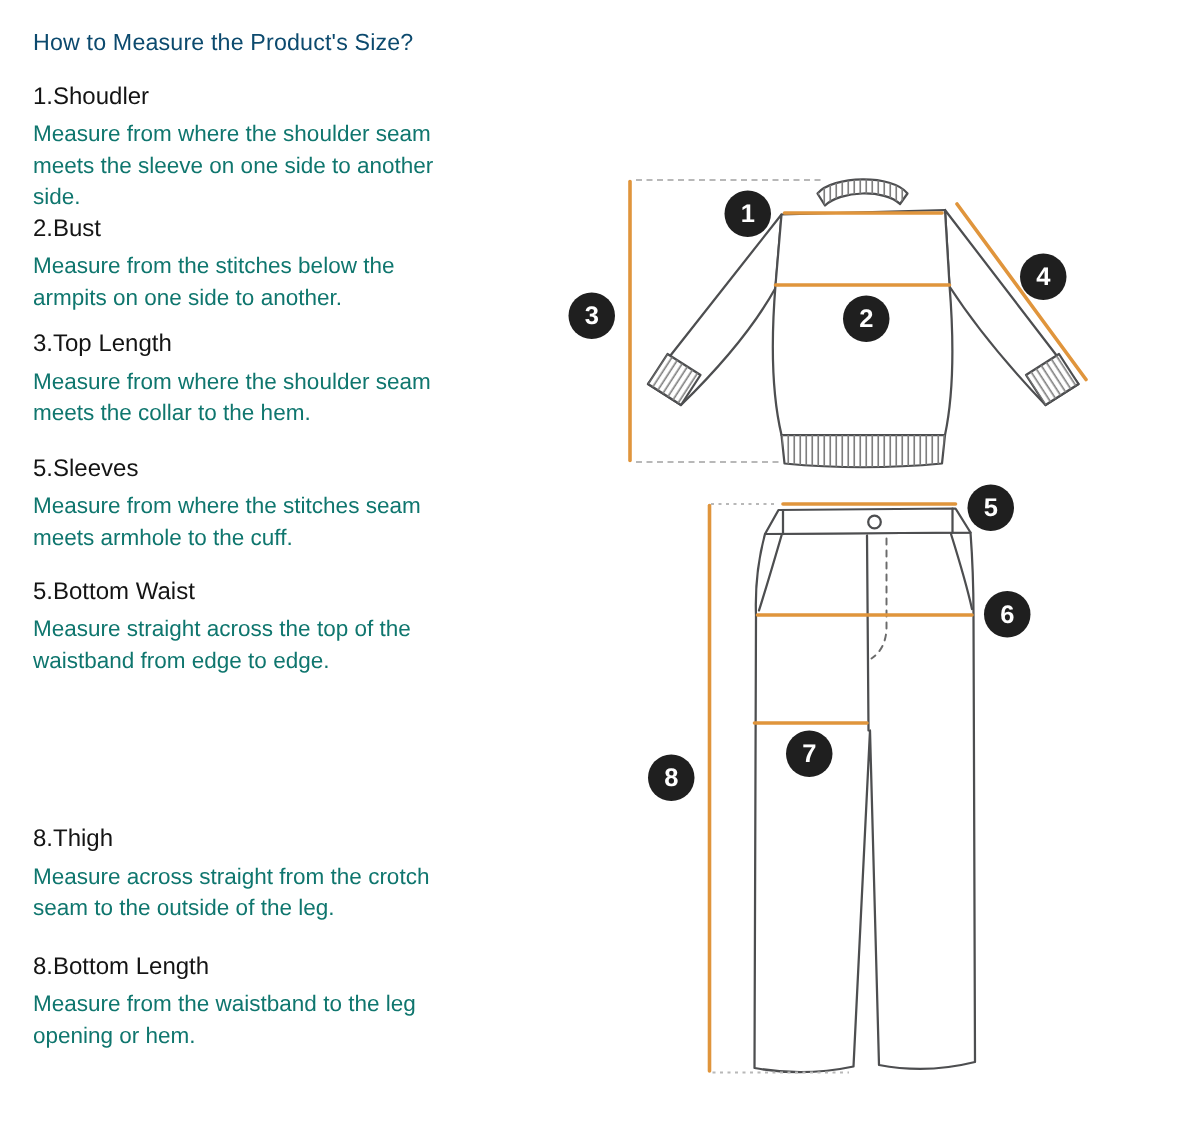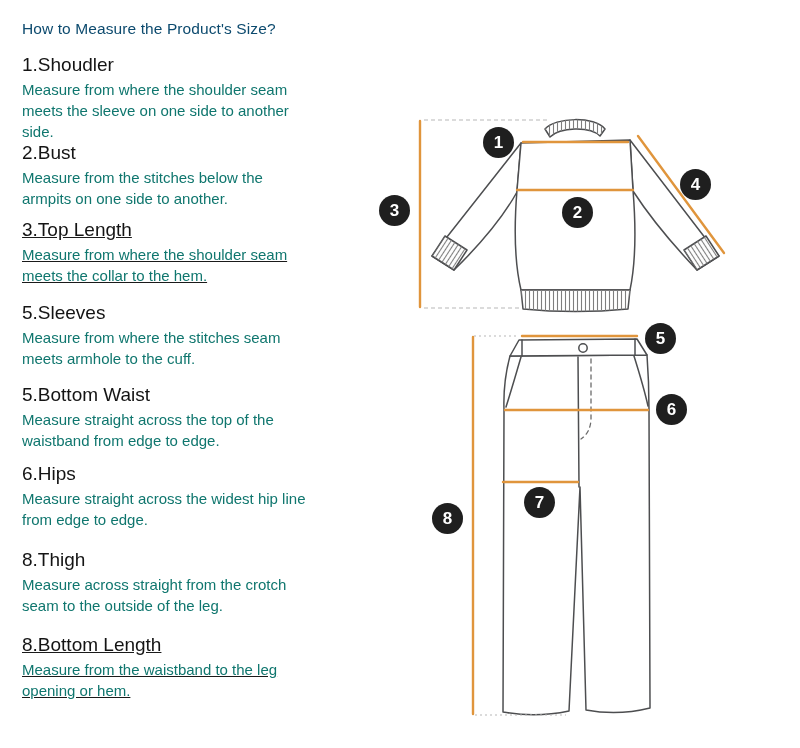--- a/index.html
+++ b/index.html
@@ -10,30 +10,30 @@
     font-family:"Liberation Sans", sans-serif;
     color:#1a1a1a;
     overflow:hidden;
   }
   .page-title{
     position:absolute;left:22px;top:20px;width:360px;
     font-size:15.5px;font-weight:400;letter-spacing:.1px;
     color:#0c4a6e;margin:0;
   }
   .sec{position:absolute;left:22px;width:288px;}
-  .sec-h{font-size:19px;font-weight:400;line-height:17px;margin:0 0 6px 0;color:#141414;}
+  .sec-h{font-size:16px;font-weight:400;line-height:17px;margin:0 0 6px 0;color:#141414;}
   .sec-b{font-size:15px;font-weight:400;line-height:21px;margin:0;color:#0f766e;}
   .s1{top:56px;}
   .s2{top:144px;}
-  .s3{top:221px;text-decoration:underline;}
+  .s3{top:221px;}
   .s4{top:304px;}
   .s5{top:386px;}
   .s6{top:465px;}
   .s7{top:551px;}
-  .s8{top:636px;text-decoration:underline;}
+  .s8{top:636px;}
   .diagram-svg{position:absolute;left:0;top:0;}
   .badge{
     position:absolute;width:31px;height:31px;border-radius:50%;
     background:#1f1f1f;color:#ffffff;
     display:flex;align-items:center;justify-content:center;
     font-size:17px;font-weight:bold;line-height:1;
   }
   .b1{left:483px;top:127px;}
   .b2{left:562px;top:197px;}
   .b3{left:379px;top:195px;}
@@ -62,24 +62,20 @@
     <div class="sec-h">3.Top Length</div>
     <p class="sec-b">Measure from where the shoulder seam meets the collar to the hem.</p>
   </div>
   <div class="sec s4">
     <div class="sec-h">5.Sleeves</div>
     <p class="sec-b">Measure from where the stitches seam meets armhole to the cuff.</p>
   </div>
   <div class="sec s5">
     <div class="sec-h">5.Bottom Waist</div>
     <p class="sec-b">Measure straight across the top of the waistband from edge to edge.</p>
-  </div>
-  <div class="sec s6">
-    <div class="sec-h">6.Hips</div>
-    <p class="sec-b">Measure straight across the widest hip line from edge to edge.</p>
   </div>
   <div class="sec s7">
     <div class="sec-h">8.Thigh</div>
     <p class="sec-b">Measure across straight from the crotch seam to the outside of the leg.</p>
   </div>
   <div class="sec s8">
     <div class="sec-h">8.Bottom Length</div>
     <p class="sec-b">Measure from the waistband to the leg opening or hem.</p>
   </div>
 

